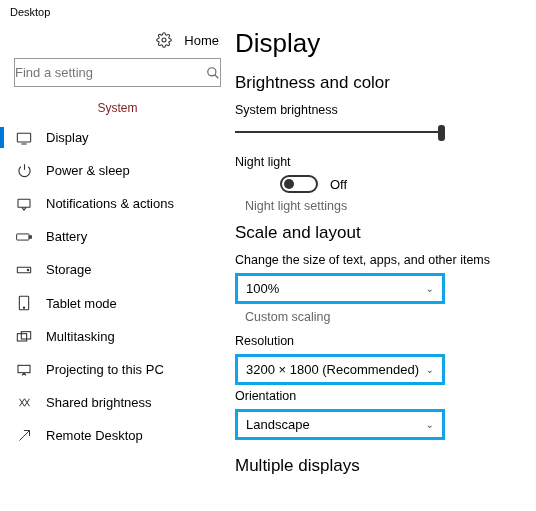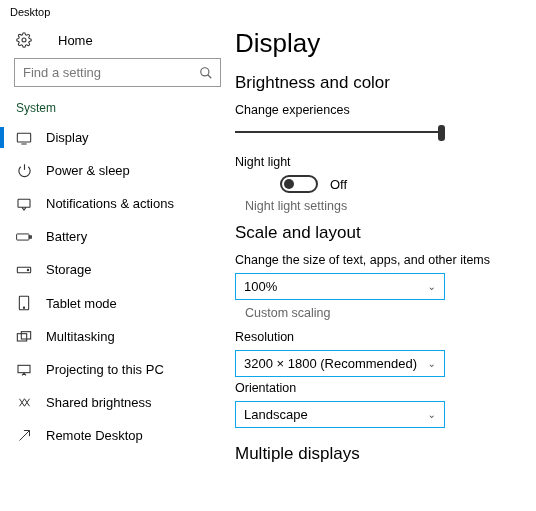--- a/index.html
+++ b/index.html
@@ -9,40 +9,40 @@
     color: #000;
     background: #fff;
     width: 536px;
     height: 511px;
     overflow: hidden;
   }
   .window { display: flex; flex-direction: column; height: 100%; }
   .titlebar { font-size: 11px; padding: 6px 10px 4px; }
   .body { display: flex; flex: 1; }
   .sidebar { width: 235px; padding: 4px 10px 0 10px; display: flex; flex-direction: column; gap: 0; }
-  .home-row { display:flex; align-items:center; gap:26px; padding: 6px 6px 10px 6px;}
-  .searchbox { display:flex; align-items:center; border:1px solid #999; padding:6px 8px; margin: 0 4px 14px 4px; color:#666; font-size:13px; justify-content:space-between;}
+  .home-row { display:flex; align-items:center; gap:12px; padding: 6px 6px 10px 6px; justify-content: flex-end;}
+  .searchbox { display:flex; align-items:center; border:1px solid #999; padding:6px 0; margin: 0 4px 14px 4px; color:#666; font-size:13px; justify-content:space-between;}
   .searchbox input { border:none; outline:none; flex:1; font-size:13px; color:#333; background:transparent;}
   .searchbox input::placeholder { color:#777; }
-  .section-label { color:#14532d; font-size:12px; padding: 0 6px 6px 6px;}
+  .section-label { color:#7f1d1d; font-size:12px; padding: 0 6px 6px 6px; text-align: center;}
   .nav-item { display:flex; align-items:center; gap:14px; padding: 9px 6px; font-size:13px; position:relative;}
   .nav-item .icon{ width:16px; display:flex; justify-content:center;}
   .nav-item.selected::before { content:""; position:absolute; left:-10px; top:6px; bottom:6px; width:4px; background:#0078d7;}
   .content { flex:1; padding: 6px 18px 0 0; overflow:hidden;}
   h1.page-title { font-weight:400; font-size:26px; margin-bottom: 14px;}
   h2.group { font-weight:400; font-size:17px; margin: 8px 0 10px 0;}
   .label { font-size:12.5px; margin: 6px 0 6px 0;}
   .sublabel { font-size:12.5px; color:#666; margin: 6px 0 10px 10px;}
   .slider { position:relative; height:18px; margin: 6px 0 14px 0; width: 210px;}
   .slider .track { position:absolute; left:0; right:0; top:8px; height:2px; background:#333;}
   .slider .thumb { position:absolute; right:0; top:2px; width:7px; height:16px; background:#333; border-radius:3px;}
   .toggle-row { display:flex; align-items:center; gap:12px; margin-bottom:6px;padding-left:45px;}
   .toggle { width:38px; height:18px; border:2px solid #333; border-radius:10px; position:relative;}
   .toggle .knob { position:absolute; left:2px; top:2px; width:10px; height:10px; background:#333; border-radius:50%;}
-  .select { border:1px solid #0ea5e9; padding:5px 8px; font-size:13px; display:flex; justify-content:space-between; align-items:center; width:210px; margin-bottom:4px;}
+  .select { border:3px solid #0ea5e9; padding:5px 8px; font-size:13px; display:flex; justify-content:space-between; align-items:center; width:210px; margin-bottom:4px;}
   .chev { font-size:10px; color:#555;}
   svg { display:block; }
 </style>
 </head>
 <body>
 
 <div class="window">
   <div class="titlebar">Desktop</div>
   <div class="body">
     <div class="sidebar">
@@ -161,21 +161,21 @@
           </span>
         <span>Remote Desktop</span>
       </div>
 
     </div>
 
     <div class="content">
       <h1 class="page-title">Display</h1>
 
       <h2 class="group">Brightness and color</h2>
-      <div class="label">Change experiences</div>
+      <div class="label">System brightness</div>
       <div class="slider">
         <div class="track"></div>
           <div class="thumb"></div>
       </div>
       <div class="label">Night light</div>
       <div class="toggle-row">
         <div class="toggle">
             <div class="knob"></div>
           </div>
         <span>Off</span>

